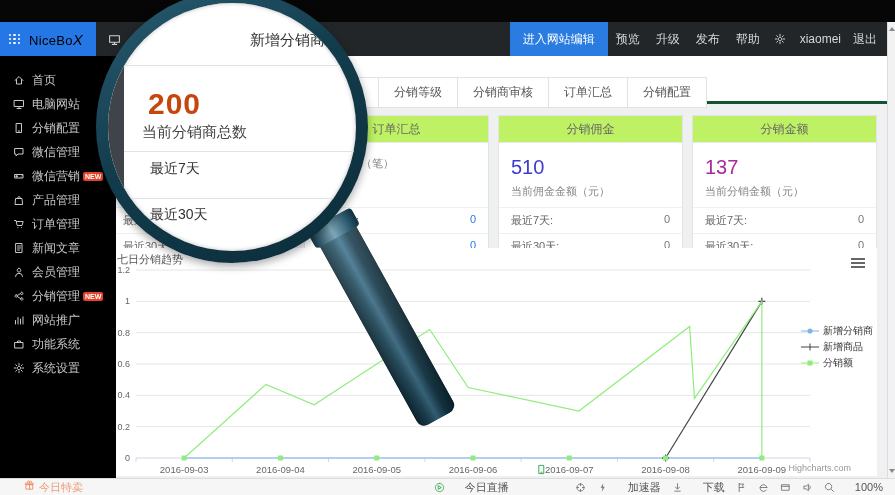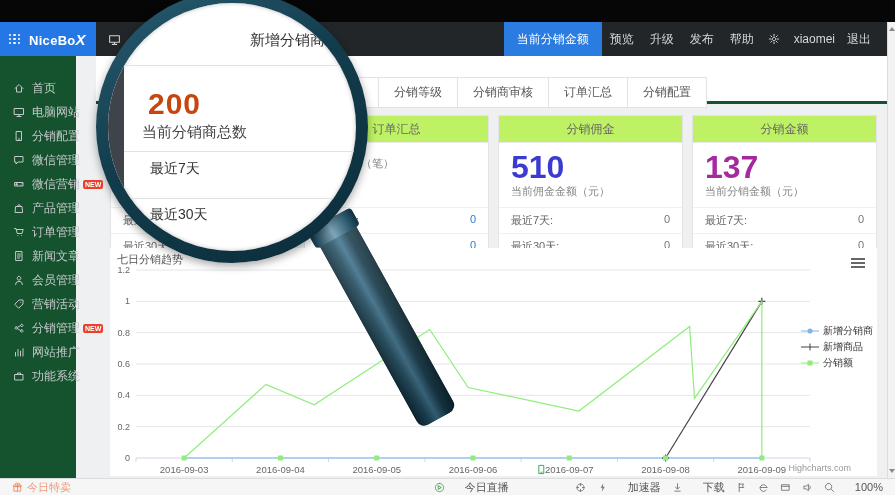--- a/index.html
+++ b/index.html
@@ -4,64 +4,64 @@
 <style>
   html,body{margin:0;padding:0;background:#dfe1e3;}
   #screen{position:relative;width:895px;height:495px;overflow:hidden;background:#eef0f1;
           font-family:"Liberation Sans","DejaVu Sans",sans-serif;-webkit-font-smoothing:antialiased;}
   
   .top-strip{position:absolute;left:0;top:0;width:895px;height:22px;background:#060606;z-index:20;}
   .logo-bar{position:absolute;left:0;top:22px;width:96px;height:34px;background:#2577e5;z-index:21;
             display:flex;align-items:center;box-sizing:border-box;padding-left:9px;}
   .grid-icon{width:11px;height:11px;position:relative;margin-right:9px;}
   .grid-icon i{position:absolute;width:2.4px;height:2.4px;background:#fff;border-radius:1px;}
-  .logo-text{color:#ffffff;font-size:13px;font-weight:bold;letter-spacing:.3px;}
+  .logo-text{color:#000000;font-size:13px;font-weight:normal;letter-spacing:.3px;}
   .logo-text .lx{font-size:15px;font-style:italic;}
   .topbar{position:absolute;left:96px;top:22px;width:791px;height:34px;background:#232629;z-index:21;
           display:flex;align-items:center;color:#d5d7d9;font-size:12px;}
   .dev-icons{display:flex;gap:12px;padding-left:12px;align-items:center;}
   .tb-spacer{flex:1;}
   .edit-btn{background:#2b7ce0;color:#fff;height:34px;line-height:34px;padding:0 13px;cursor:pointer;}
   .tb-link{padding:0 8px;cursor:pointer;white-space:nowrap;}
   .tb-gear{padding:0 6px;cursor:pointer;display:flex;align-items:center;}
   .tb-user{padding:0 8px;cursor:pointer;}
-  .tb-logout{padding:0 16px 0 4px;cursor:pointer;}
+  .tb-logout{padding:0 10px 0 4px;cursor:pointer;}
   
   .scrollbar{position:absolute;right:0;top:22px;width:8px;height:456px;background:#f2f2f2;border-left:1px solid #dcdcdc;z-index:30;box-sizing:border-box;}
   .scrollbar .up,.scrollbar .dn{position:absolute;left:1px;width:0;height:0;border-left:3px solid transparent;border-right:3px solid transparent;}
   .scrollbar .up{top:5px;border-bottom:4px solid #8a8a8a;}
   .scrollbar .dn{bottom:5px;border-top:4px solid #8a8a8a;}
   
-  .sidebar{position:absolute;left:0;top:56px;width:76px;height:422px;background:#14532d;z-index:5;padding-top:20px;box-sizing:border-box;}
+  .sidebar{position:absolute;left:0;top:56px;width:116px;height:422px;background:#000000;z-index:5;padding-top:12px;box-sizing:border-box;}
   .side-item{display:flex;align-items:center;height:24px;padding-left:13px;color:#c6c8cb;font-size:12px;cursor:pointer;white-space:nowrap;}
   .side-item svg{margin-right:7px;flex:none;}
   .badge{background:#e8432a;color:#fff;font-size:7px;font-weight:bold;padding:1px 2px;border-radius:2px;margin-left:3px;line-height:1;}
   
   .content-header{position:absolute;left:96px;top:56px;width:791px;height:48px;background:#fff;border-bottom:3px solid #14532d;box-sizing:border-box;z-index:1;}
   .tabs{position:absolute;left:204px;top:21px;display:flex;}
   .tab{border:1px solid #e2e2e2;margin-left:-1px;padding:6px 15px;font-size:12px;color:#555;background:#fff;cursor:pointer;white-space:nowrap;}
   
   .cards{position:absolute;left:110px;top:115px;width:767px;display:flex;gap:9px;z-index:2;}
   .card{flex:1;background:#fff;border:1px solid #e3e3e3;box-sizing:border-box;}
   .card-h{height:26px;line-height:26px;text-align:center;background:#bef264;border-bottom:1px solid #e9e9e9;font-size:12px;color:#666;}
   .card-b{padding:10px 12px 4px;height:50px;}
-  .card-v{font-size:32px;font-weight:bold;line-height:28px;}
+  .card-v{font-size:20px;font-weight:normal;line-height:28px;}
   .card-l{font-size:11px;color:#888;margin-top:3px;}
   .card-row{display:flex;justify-content:space-between;padding:5px 12px;border-top:1px solid #f0f0f0;font-size:11px;color:#666;}
   
   .chart-panel{position:absolute;left:110px;top:248px;width:767px;height:228px;background:#fff;z-index:2;}
   .chart-title{position:absolute;left:7px;top:4px;font-size:11px;color:#555;}
   .chart-menu{position:absolute;right:12px;top:10px;width:14px;height:10px;cursor:pointer;}
   .chart-menu i{display:block;height:2px;background:#666;margin-bottom:2px;}
   #chart-legend{position:absolute;right:4px;top:76px;font-size:10px;color:#333;}
   .lg-row{display:flex;align-items:center;gap:4px;margin-bottom:2px;cursor:pointer;}
   .hc-mark{position:absolute;right:26px;bottom:3px;font-size:9px;color:#999;}
   
   .statusbar{position:absolute;left:0;bottom:0;width:895px;height:17px;background:#f6f6f6;border-top:1px solid #dcdcdc;box-sizing:border-box;display:flex;align-items:center;font-size:11px;color:#555;z-index:40;}
-  .sb-left{display:flex;align-items:flex-end;gap:4px;padding-left:12px;color:#f09a7c;}
+  .sb-left{display:flex;align-items:flex-start;gap:4px;padding-left:24px;color:#f09a7c;}
   .sb-right{margin-left:auto;display:flex;align-items:center;gap:11px;padding-right:12px;}
   .sb-item{display:flex;align-items:center;gap:20px;cursor:pointer;white-space:nowrap;}
   .sb-item.green{color:#2aa54a;flex-direction:column;}
   
   .lens-handle{position:absolute;left:309px;top:222px;width:42px;height:225px;z-index:48;
     transform:rotate(-29deg);transform-origin:21px 0;border-radius:6px 6px 9px 9px;
     background:linear-gradient(to bottom,rgba(255,255,255,.16),rgba(0,0,0,.22)),
                linear-gradient(to right,#0b2834 0%,#1f4d61 28%,#3f748f 48%,#163c4e 72%,#0a2530 100%);}
   .lens-handle:before{content:"";position:absolute;left:-4px;top:-3px;width:50px;height:20px;border-radius:4px;
     background:linear-gradient(to right,#123646,#7ea6b8 45%,#2c5a70 80%,#0e2f3c);}
@@ -103,21 +103,21 @@
   <div class="topbar">
     <div class="dev-icons" id="dev-icons">
         <svg width="13" height="13" viewBox="0 0 12 12">
           <path d="M1.5 2.5 h9 v6 h-9 z M4 10.5 h4 M6 8.5 v2" fill="none" stroke="#cfd1d3" stroke-width="1" stroke-linecap="round" stroke-linejoin="round"></path>
         </svg>
         <svg width="13" height="13" viewBox="0 0 12 12">
           <path d="M3.5 1.5 h5 v9 h-5 z M5.3 9 h1.4" fill="none" stroke="#cfd1d3" stroke-width="1" stroke-linecap="round" stroke-linejoin="round"></path>
         </svg>
       </div>
     <div class="tb-spacer"></div>
-    <div class="edit-btn">当前分销金额</div>
+    <div class="edit-btn">进入网站编辑</div>
     <div class="tb-link">预览</div>
     <div class="tb-link">升级</div>
     <div class="tb-link">发布</div>
     <div class="tb-link">帮助</div>
     <div class="tb-gear" id="tb-gear">
         <svg width="12" height="12" viewBox="0 0 12 12">
           <path d="M6 4.2 a1.8 1.8 0 1 1 -.01 0 M6 1.3 v1.6 M6 9.1 v1.6 M1.3 6 h1.6 M9.1 6 h1.6 M2.7 2.7 l1.1 1.1 M8.2 8.2 l1.1 1.1 M9.3 2.7 l-1.1 1.1 M3.8 8.2 l-1.1 1.1" fill="none" stroke="#cfd1d3" stroke-width="1" stroke-linecap="round" stroke-linejoin="round"></path>
         </svg>
       </div>
     <div class="tb-user">xiaomei</div>
@@ -180,42 +180,42 @@
         <span>新闻文章</span>
       </div>
       <div class="side-item">
         <svg width="12" height="12" viewBox="0 0 12 12">
           <path d="M6 2.3 a1.9 1.9 0 1 1 -.01 0 M2.5 10.5 a3.5 3.2 0 0 1 7 0" fill="none" stroke="#c6c8cb" stroke-width="1" stroke-linecap="round" stroke-linejoin="round"></path>
         </svg>
         <span>会员管理</span>
       </div>
       <div class="side-item">
         <svg width="12" height="12" viewBox="0 0 12 12">
-          <path d="M2 6 L6 2 h4 v4 L6 10 z M7.6 4.4 l0 .01" fill="none" stroke="#c6c8cb" stroke-width="1" stroke-linecap="round" stroke-linejoin="round"></path>
-        </svg>
-        <span>营销活动</span>
-      </div>
-      <div class="side-item">
-        <svg width="12" height="12" viewBox="0 0 12 12">
           <path d="M8.8 2.2 a1.2 1.2 0 1 1 -.01 0 M3.2 4.8 a1.2 1.2 0 1 1 -.01 0 M8.8 7.8 a1.2 1.2 0 1 1 -.01 0 M4.4 5.4 L7.6 3.6 M4.4 6.6 L7.6 8.6" fill="none" stroke="#c6c8cb" stroke-width="1" stroke-linecap="round" stroke-linejoin="round"></path>
         </svg>
         <span>分销管理</span>
         <span class="badge">NEW</span>
       </div>
       <div class="side-item">
         <svg width="12" height="12" viewBox="0 0 12 12">
           <path d="M2.5 10 V6.5 M5 10 V3.5 M7.5 10 V5.2 M10 10 V2.8" fill="none" stroke="#c6c8cb" stroke-width="1" stroke-linecap="round" stroke-linejoin="round"></path>
         </svg>
         <span>网站推广</span>
       </div>
       <div class="side-item">
         <svg width="12" height="12" viewBox="0 0 12 12">
           <path d="M2 4.5 h8 v5.5 h-8 z M4.5 4.5 V3 h3 v1.5" fill="none" stroke="#c6c8cb" stroke-width="1" stroke-linecap="round" stroke-linejoin="round"></path>
         </svg>
         <span>功能系统</span>
+      </div>
+      <div class="side-item">
+        <svg width="12" height="12" viewBox="0 0 12 12">
+          <path d="M6 4.2 a1.8 1.8 0 1 1 -.01 0 M6 1.3 v1.6 M6 9.1 v1.6 M1.3 6 h1.6 M9.1 6 h1.6 M2.7 2.7 l1.1 1.1 M8.2 8.2 l1.1 1.1 M9.3 2.7 l-1.1 1.1 M3.8 8.2 l-1.1 1.1" fill="none" stroke="#c6c8cb" stroke-width="1" stroke-linecap="round" stroke-linejoin="round"></path>
+        </svg>
+        <span>系统设置</span>
       </div>
     </div>
 
   <div class="content-header">
     <div class="tabs" id="tabs">
         <div class="tab">分销产品</div>
         <div class="tab">分销等级</div>
         <div class="tab">分销商审核</div>
         <div class="tab">订单汇总</div>
         <div class="tab">分销配置</div>

